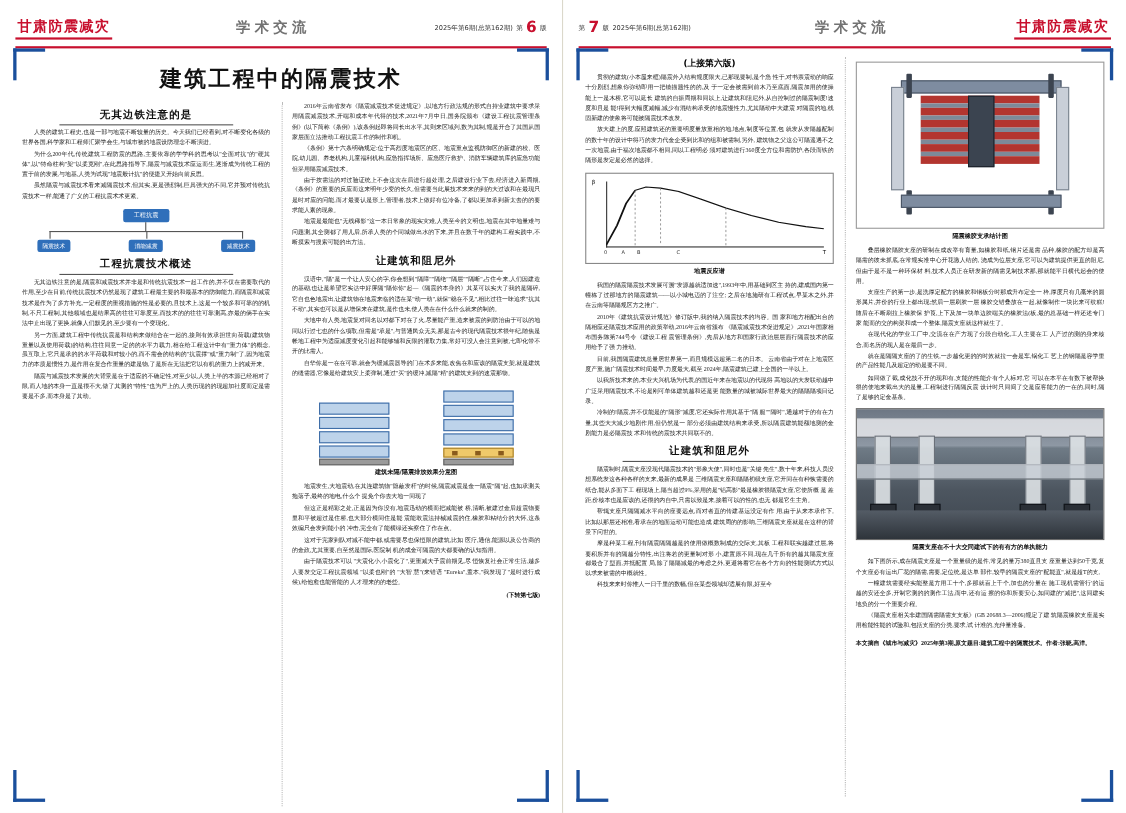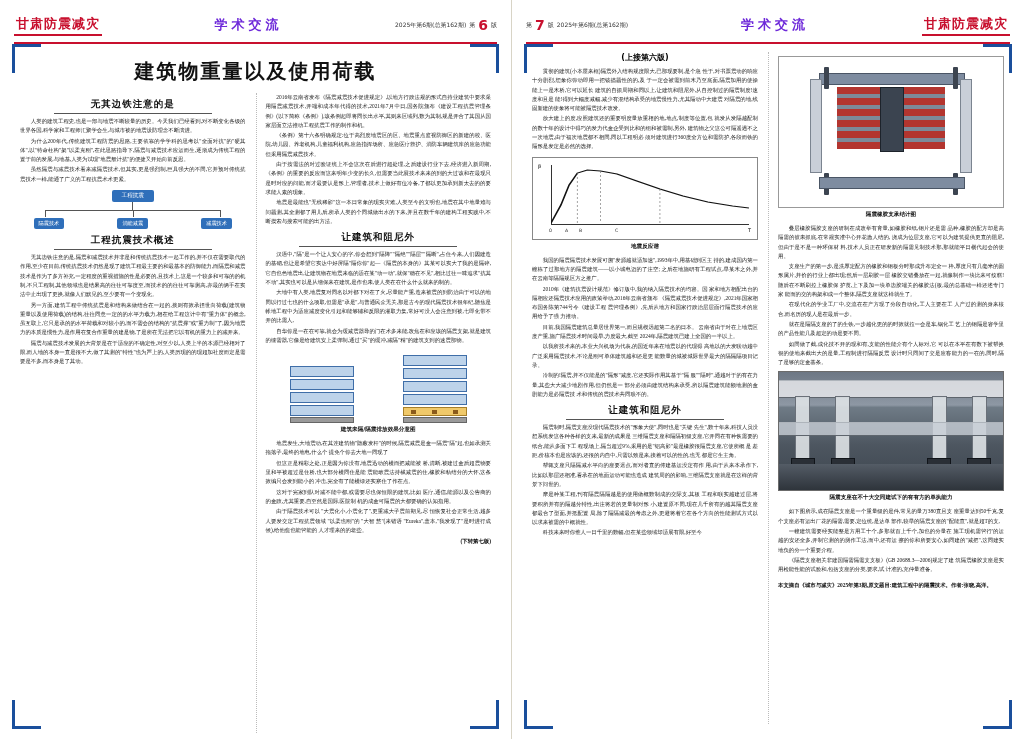--- a/index.html
+++ b/index.html
@@ -47,21 +47,21 @@
     font-size: 13px;
     letter-spacing: 1px;
     white-space: nowrap;
     border-bottom: 2px solid #c8102e;
     padding: 0 2px 1px 2px;
   }
   .mast-center {
     flex: 1;
     text-align: center;
     font-family: "DejaVu Sans", sans-serif;
-    color: #6d28d9;
+    color: #737373;
     font-weight: bold;
     font-size: 13px;
     letter-spacing: 4px;
   }
   .mast-side {
     font-size: 6px;
     color: #333;
     white-space: nowrap;
     font-family: "DejaVu Sans", sans-serif;
     display: flex;
@@ -303,21 +303,21 @@
         <span class="pagenum">6</span>
         <span>版</span>
       </div>
     </div>
 
     <div class="frame-corner fc-tl"></div>
     <div class="frame-corner fc-tr"></div>
     <div class="frame-corner fc-bl"></div>
     <div class="frame-corner fc-br"></div>
 
-    <div class="article-title">建筑物重量以及使用荷载</div>
+    <div class="article-title">建筑工程中的隔震技术</div>
 
     <div class="cols">
 
       <div class="col">
         <div class="sec-head">
           <span>无其边铁注意的是</span>
           <span class="rule"></span>
         </div>
         <p class="body">人类的建筑工程史,也是一部与地震不断较量的历史。今天我们已经看到,对不断变化各级的世界各国,科学家和工程师汇聚学会生,与城市被的地震设防理念不断演进。</p>
         <p class="body">为什么200年代,传统建筑工程防震的思路,主要依靠的学学科的思考以"全面对抗"的"硬其体",以"特命柱构"架"以柔克刚",在此思路指导下,隔震与减震技术应运而生,逐渐成为传统工程的置于前的发展,与地基,人类为试现"地震般计抗"的便捷又开始向前反思。</p>

